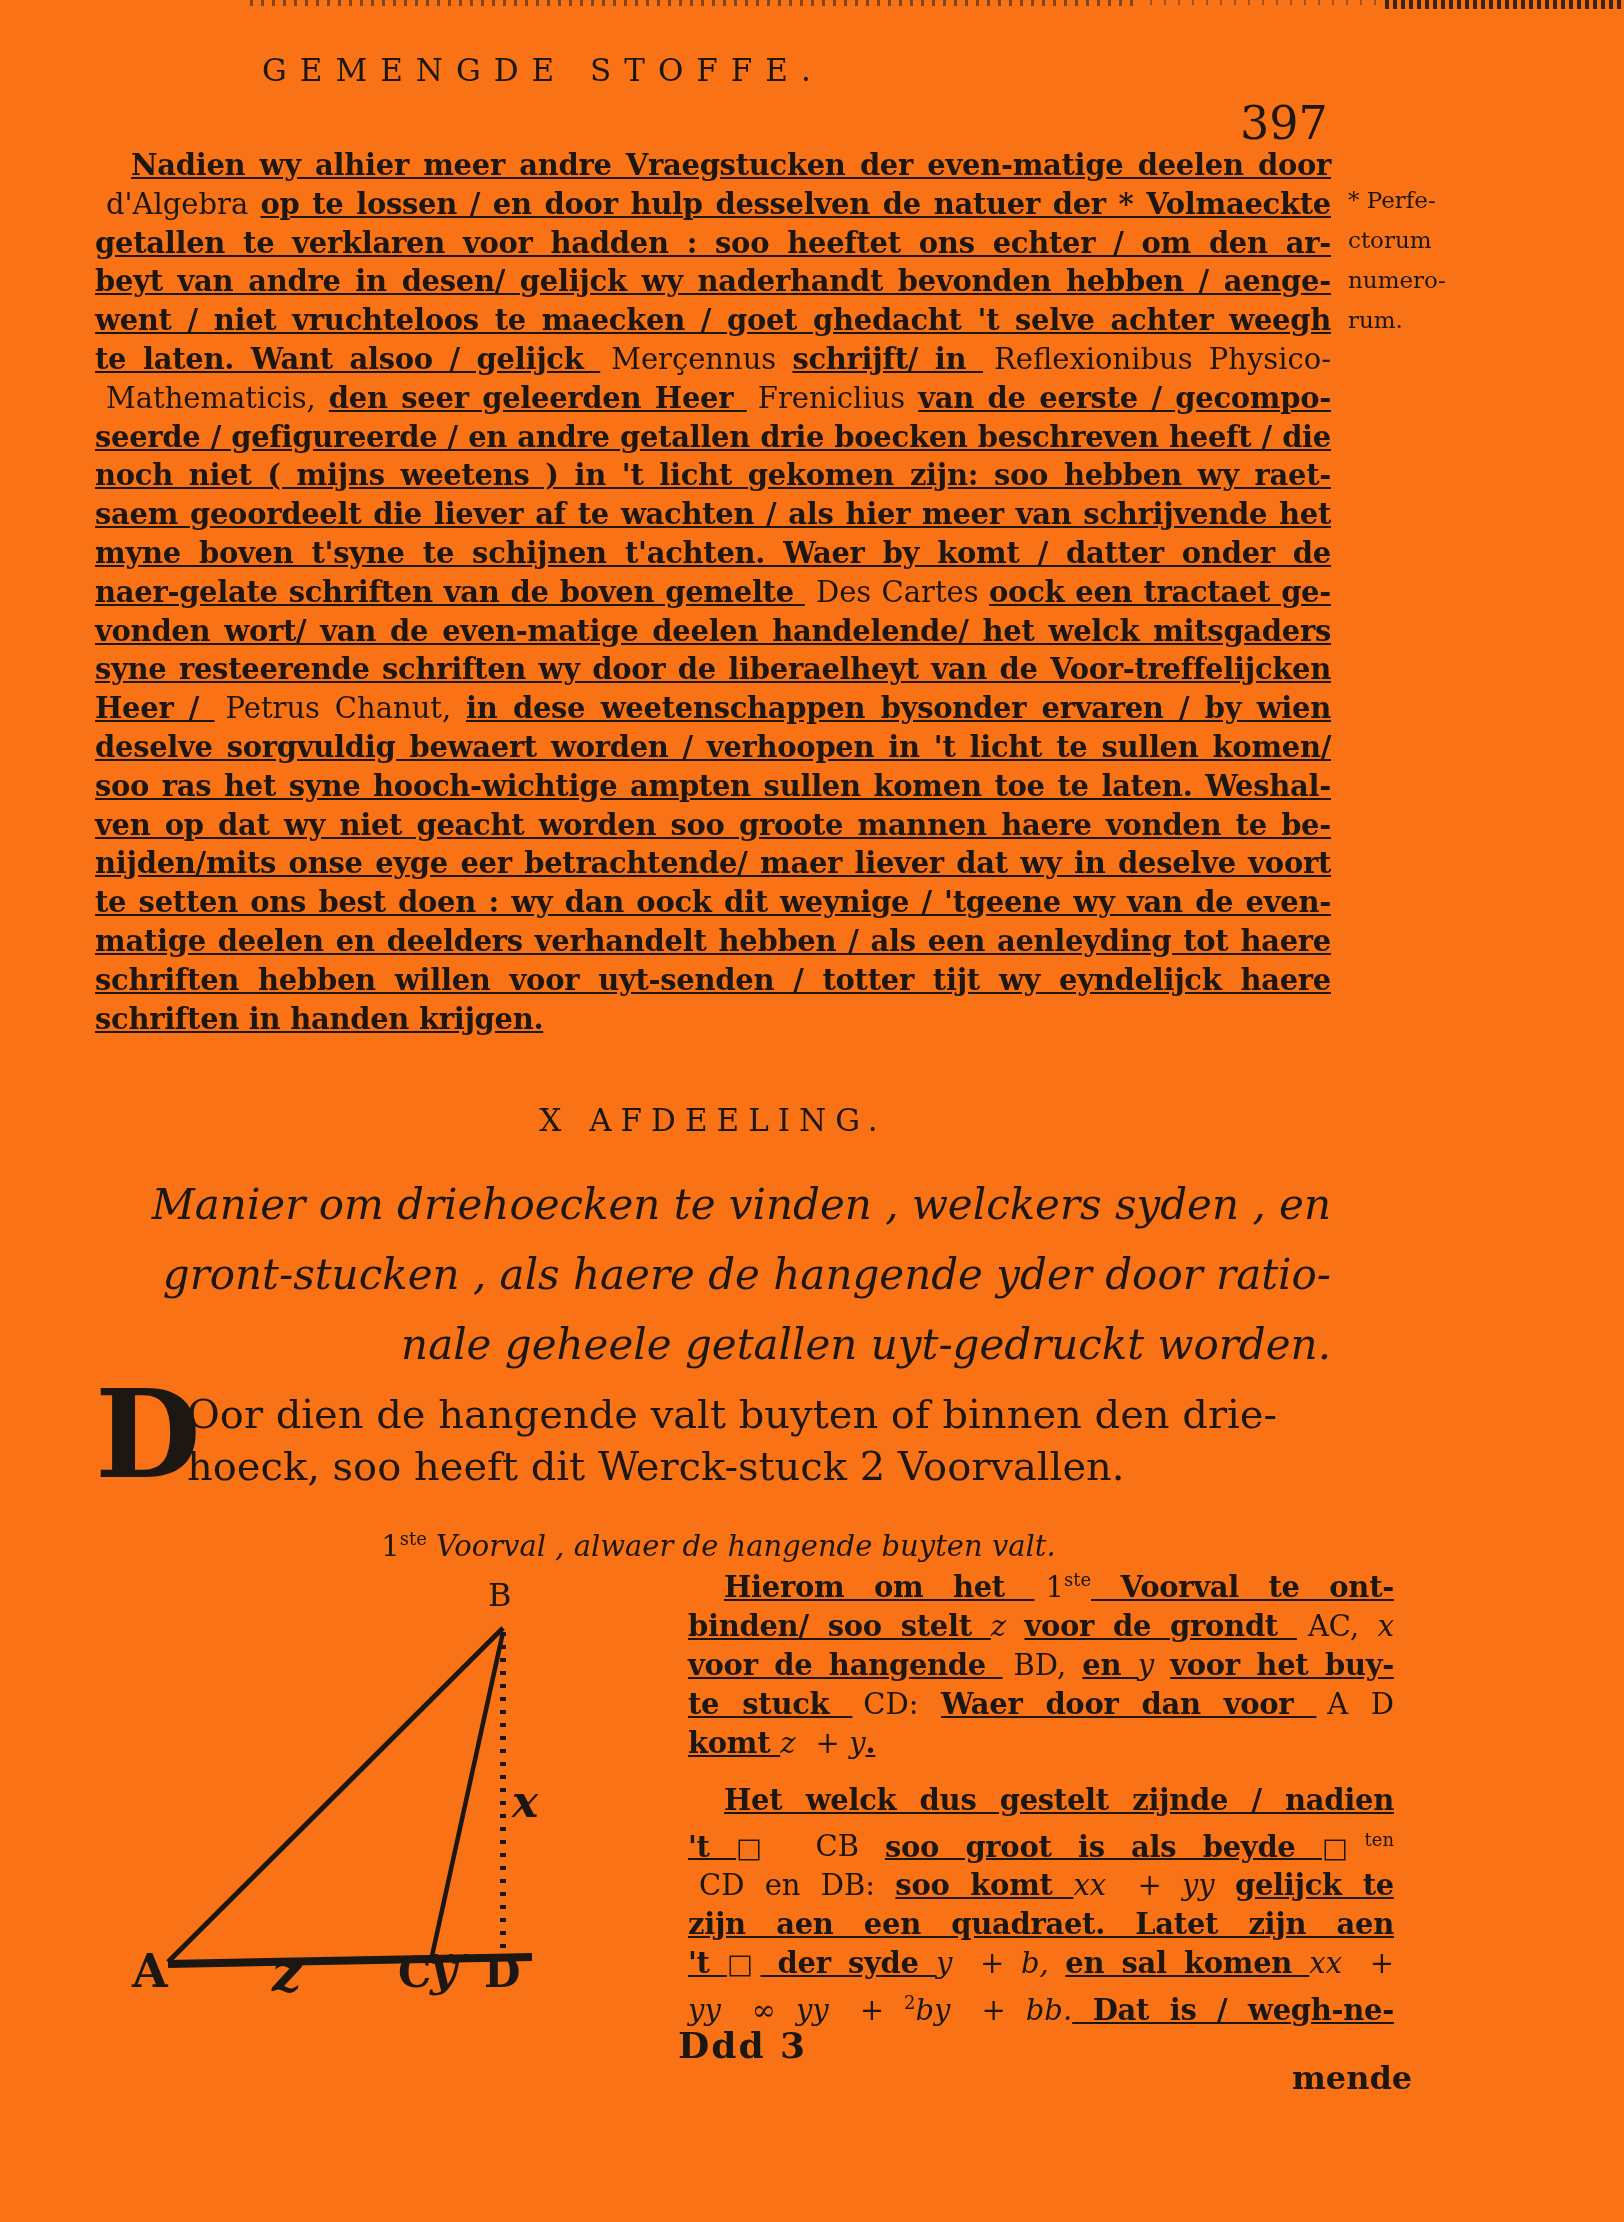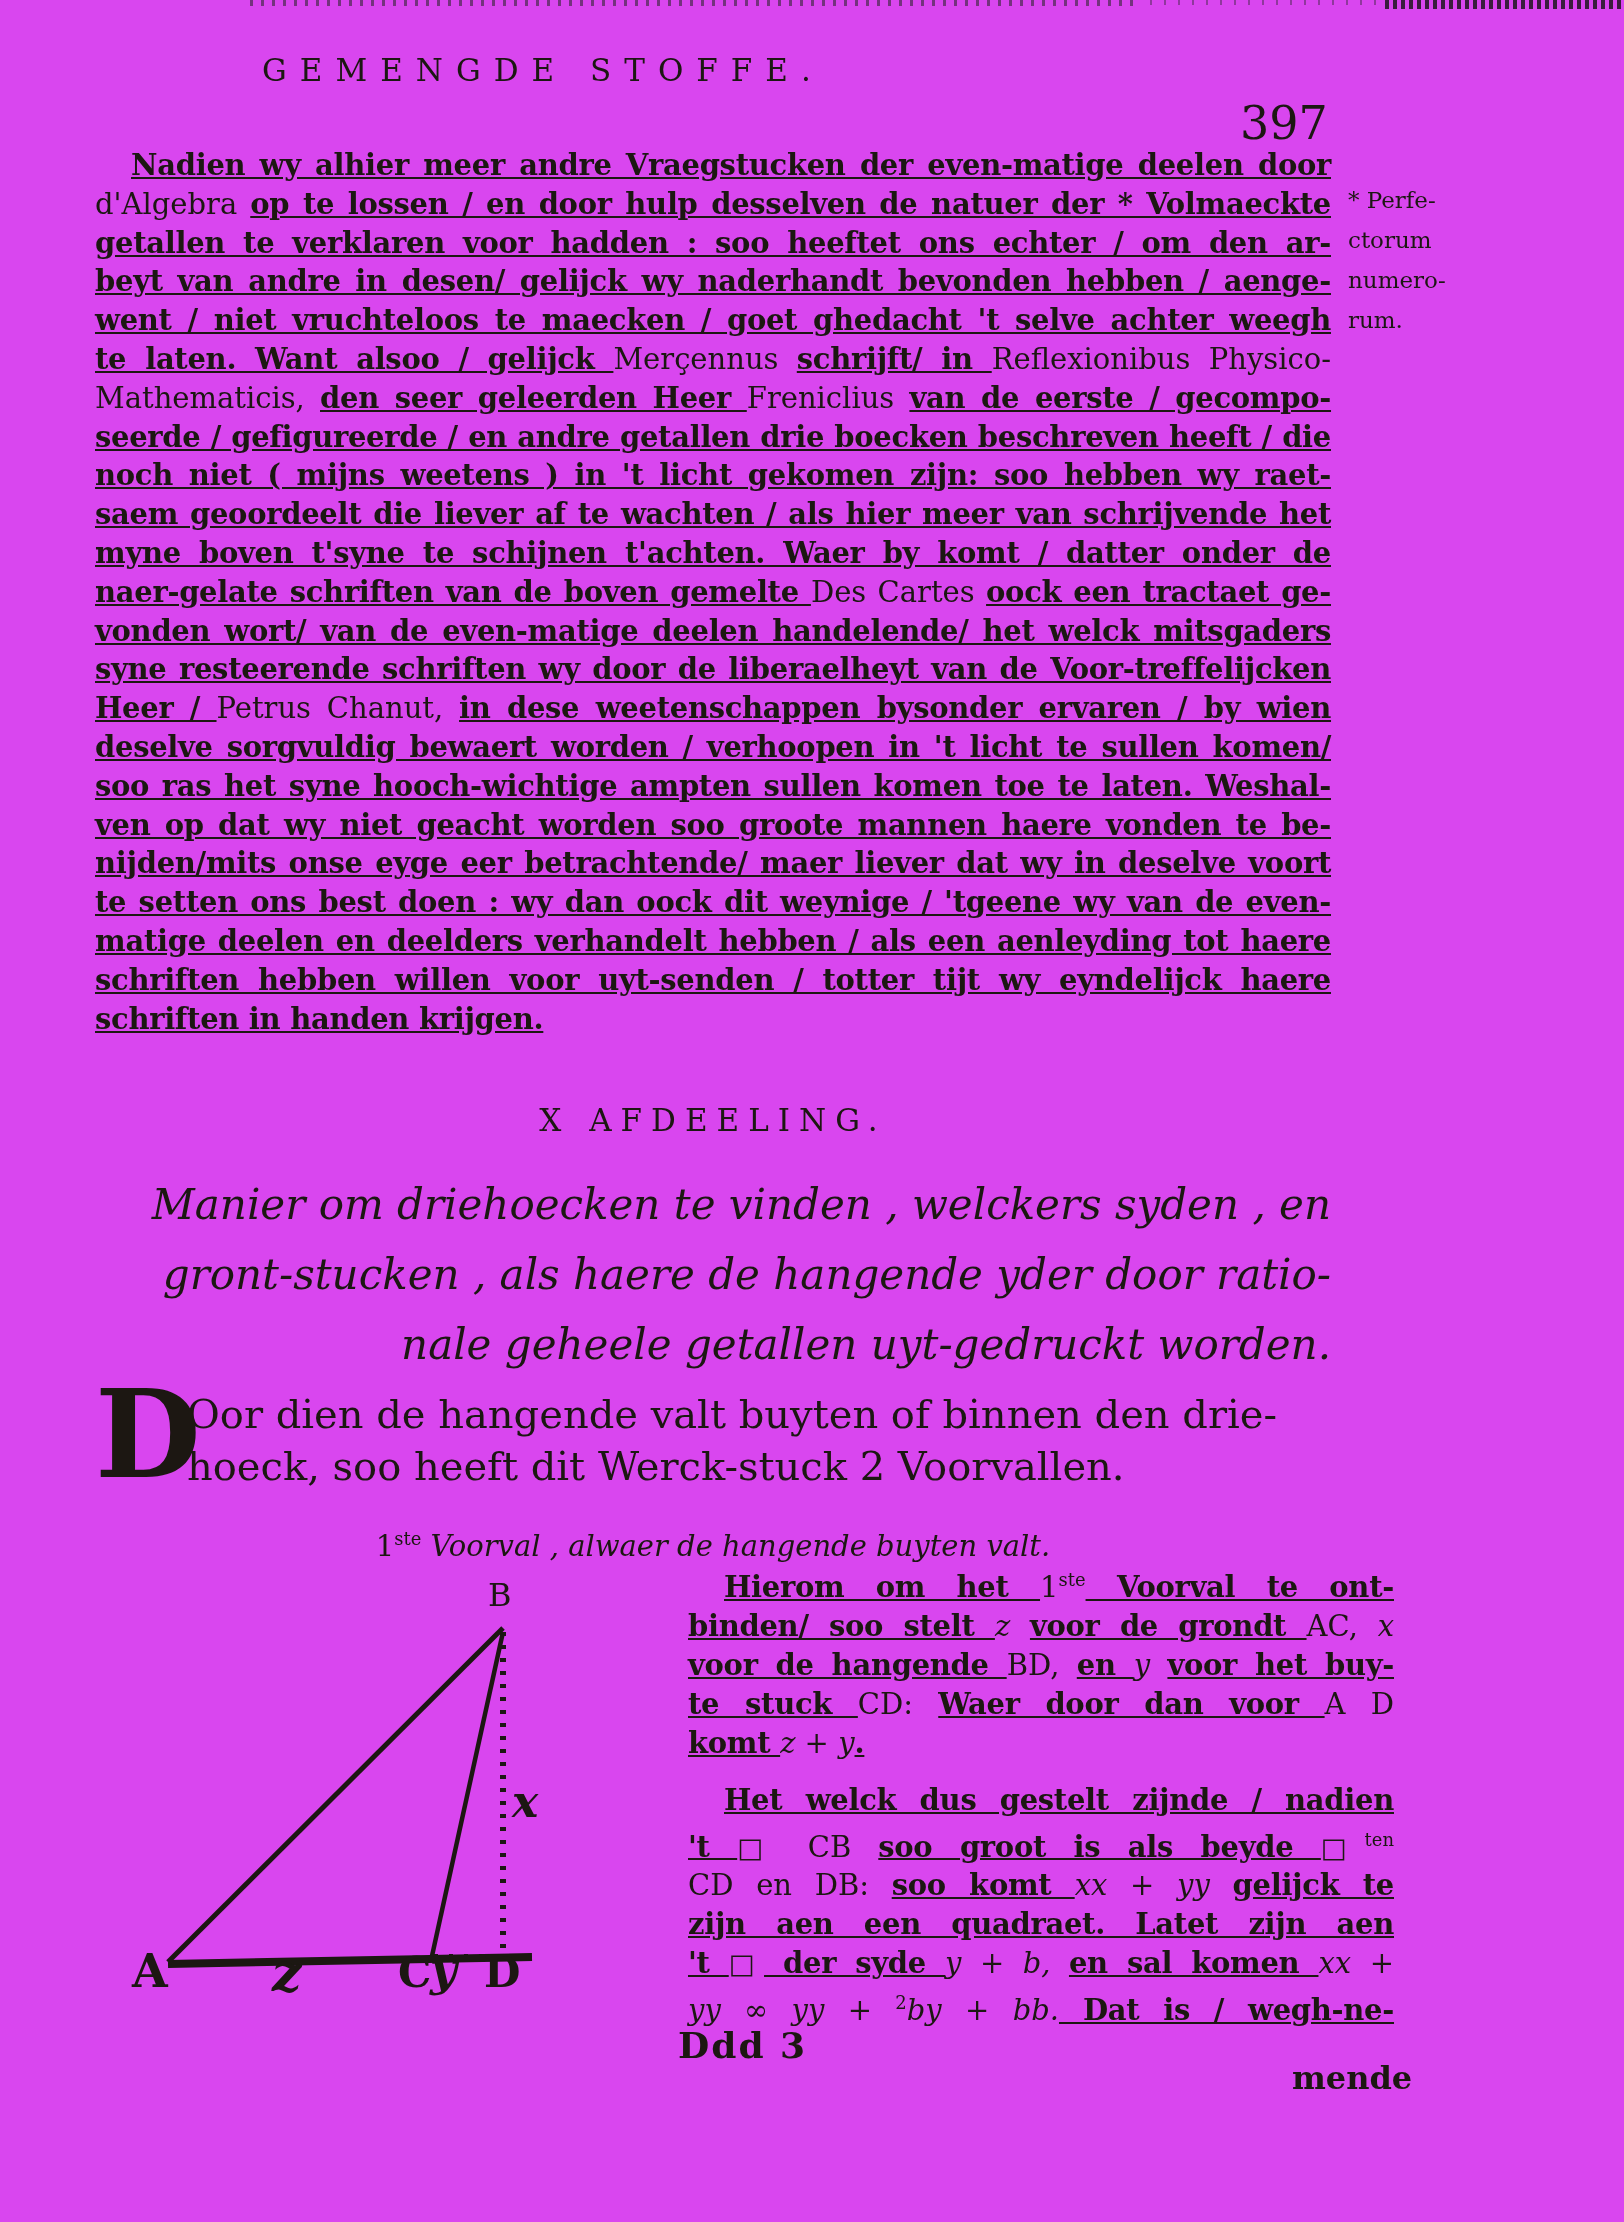--- a/index.html
+++ b/index.html
@@ -1,20 +1,20 @@
 <!DOCTYPE html>
 <html><head>
 <meta charset="utf-8">
 <style>
   html,body{margin:0;padding:0;}
   body{background:#888;}
   .page{
     position:relative;
     width:1624px;height:2222px;
-    background:#d946ef;
+    background:#f97316;
     color:#1c1712;
     overflow:hidden;
     font-family:"DejaVu Serif",serif;
   }
   
   .art{position:absolute;top:0;}
   .art1{left:250px;width:890px;height:6px;background:repeating-linear-gradient(90deg,#222 0 3px,transparent 3px 11px);opacity:.55;}
   .art2{left:1150px;width:230px;height:5px;background:repeating-linear-gradient(90deg,#222 0 2px,transparent 2px 14px);opacity:.4;}
   .art3{left:1385px;width:239px;height:9px;background:repeating-linear-gradient(90deg,#111 0 4px,transparent 4px 8px);opacity:.8;}
 
@@ -34,21 +34,21 @@
   .margin-note div{white-space:nowrap;}
 
   
   .bodyblock{
     position:absolute;left:95px;top:146px;width:1236px;
   }
   .tline{font-size:29px;line-height:38.8px;white-space:normal;}
   .tline.j{text-align:justify;text-align-last:justify;}
   .tline.ind{padding-left:36px;}
   .bl{font-family:"DejaVu Serif",serif;font-weight:700;letter-spacing:-0.3px;text-decoration:underline;}
-  .rm{font-family:"DejaVu Serif",serif;font-weight:400;}
+  .rm{font-family:"DejaVu Serif",serif;font-weight:400;margin-left:11px;}
   .it{font-family:"DejaVu Serif",serif;font-style:italic;font-weight:400;}
   .sup{vertical-align:super;font-size:0.62em;font-weight:400;font-style:normal;}
   .sq{font-family:"DejaVu Sans",sans-serif;font-weight:400;font-size:0.95em;}
 
   .section-head{
     position:absolute;top:1102px;left:95px;width:1236px;
     text-align:center;font-size:31px;letter-spacing:9px;font-weight:400;
   }
   .ital-title{
     position:absolute;top:1170px;left:95px;width:1236px;

